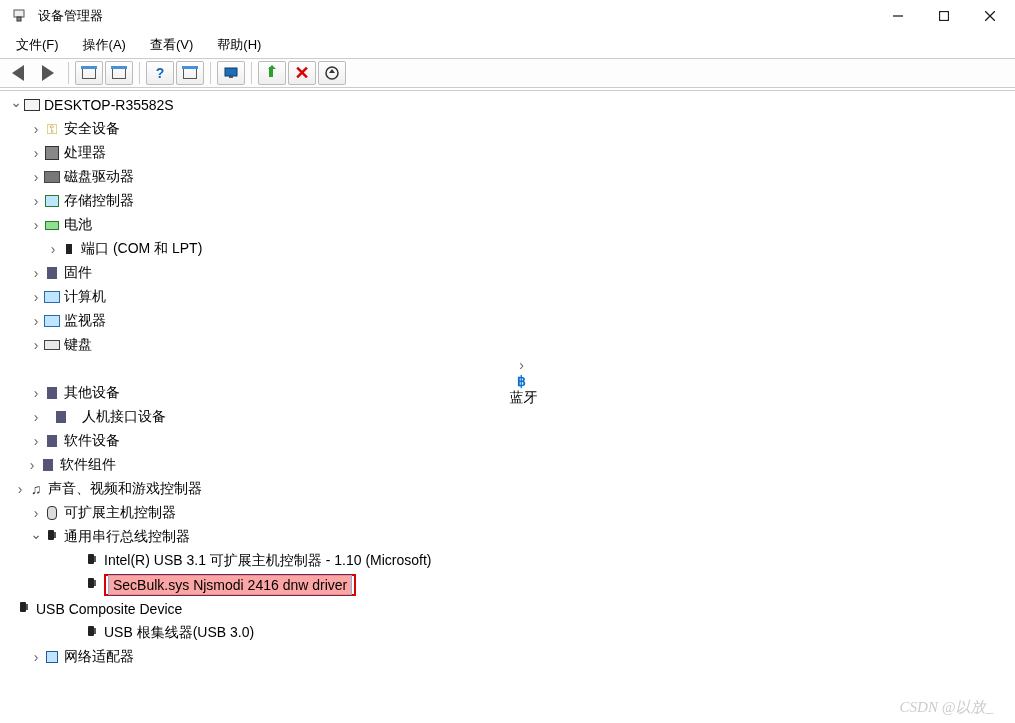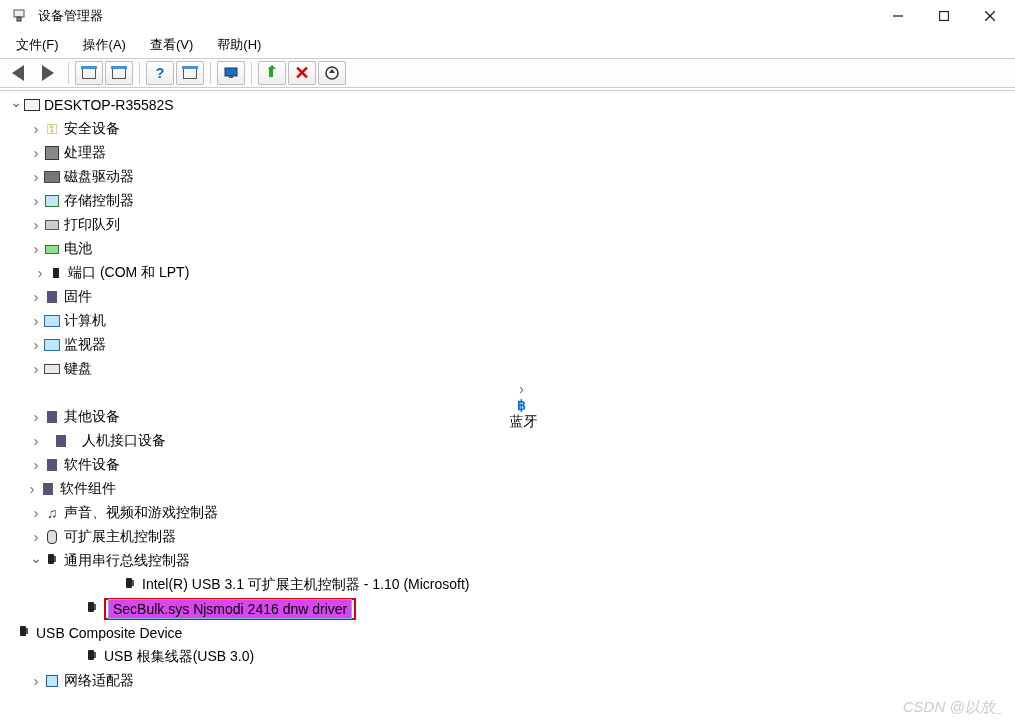--- a/index.html
+++ b/index.html
@@ -126,34 +126,35 @@
   .caret.none { visibility: hidden; }
   .label { margin-left: 4px; }
   .selected-box {
     border: 2px solid #d00;
     padding: 0 2px;
     height: 22px;
     display: flex;
     align-items: center;
   }
   .selected-inner {
-    background: #d946ef;
+    background: #fca5a5;
     border: 1px solid #7fb3e0;
     padding: 0 4px;
     height: 20px;
     display: flex;
     align-items: center;
   }
   .watermark {
     position: absolute;
-    right: 12px; bottom: 6px;
+    right: 22px; bottom: 6px;
     color: #ccc;
     font-size: 15px;
     font-style: italic;
     pointer-events: none;
+    font-family: Liberation Serif, serif;
   }
   
   .ico-usb::before { content:""; display:block; width:6px;height:10px;background:#222;border-radius:1px;position:relative;top:-2px;}
   .ico-usb::after { content:""; display:block; width:2px;height:6px;background:#555;position:relative;top:-2px;}
   .ico-monitor::before{content:"";display:block;width:14px;height:10px;border:1.5px solid #2b6aa8;background:#bfe6ff;}
   .ico-keyboard::before{content:"";display:block;width:14px;height:8px;border:1.5px solid #444;background:#e9e9e9;}
   .ico-chip::before{content:"";display:block;width:12px;height:12px;border:1.5px solid #333;background:#888;}
   .ico-disk::before{content:"";display:block;width:14px;height:10px;background:#777;border:1.5px solid #444;}
   .ico-bt{color:#0a6fd4;font-weight:bold;}
   .ico-bt::before{content:"\0E3F";}
@@ -274,29 +275,24 @@
       <span class="device-icon ico-disk"></span>
       <span class="label">磁盘驱动器</span>
     </div>
     <div class="tree-row" style="padding-left: 28px;">
       <span class="caret collapsed"></span>
       <span class="device-icon ico-storage"></span>
       <span class="label">存储控制器</span>
     </div>
     <div class="tree-row" style="padding-left: 28px;">
       <span class="caret collapsed"></span>
-      <span class="device-icon ico-printer"></span>
-      <span class="label">打印队列</span>
-    </div>
-    <div class="tree-row" style="padding-left: 28px;">
-      <span class="caret collapsed"></span>
       <span class="device-icon ico-battery"></span>
       <span class="label">电池</span>
     </div>
-    <div class="tree-row" style="padding-left: 32px;">
+    <div class="tree-row" style="padding-left: 24px; margin-left: 21px;">
       <span class="caret collapsed"></span>
       <span class="device-icon ico-port"></span>
       <span class="label">端口 (COM 和 LPT)</span>
     </div>
     <div class="tree-row" style="padding-left: 28px;">
       <span class="caret collapsed"></span>
       <span class="device-icon ico-generic"></span>
       <span class="label">固件</span>
     </div>
     <div class="tree-row" style="padding-left: 28px;">
@@ -332,36 +328,36 @@
     <div class="tree-row" style="padding-left: 28px;">
       <span class="caret collapsed"></span>
       <span class="device-icon ico-generic"></span>
       <span class="label">软件设备</span>
     </div>
     <div class="tree-row" style="padding-left: 24px;">
       <span class="caret collapsed"></span>
       <span class="device-icon ico-generic"></span>
       <span class="label">软件组件</span>
     </div>
-    <div class="tree-row" style="padding-left: 28px;">
+    <div class="tree-row" style="padding-left: 12px;">
       <span class="caret collapsed"></span>
       <span class="device-icon ico-sound"></span>
       <span class="label">声音、视频和游戏控制器</span>
     </div>
     <div class="tree-row" style="padding-left: 28px;">
       <span class="caret collapsed"></span>
       <span class="device-icon ico-mouse"></span>
       <span class="label">可扩展主机控制器</span>
     </div>
     <div class="tree-row" style="padding-left: 28px;">
       <span class="caret expanded"></span>
       <span class="device-icon ico-usb"></span>
       <span class="label">通用串行总线控制器</span>
     </div>
-    <div class="tree-row" style="padding-left: 68px; margin-left: 38px;">
+    <div class="tree-row" style="padding-left: 68px;">
       <span class="caret none"></span>
       <span class="device-icon ico-usb"></span>
       <span class="label">Intel(R) USB 3.1 可扩展主机控制器 - 1.10 (Microsoft)</span>
     </div>
     <div class="tree-row" style="padding-left: 68px;">
       <span class="caret none"></span>
       <span class="device-icon ico-usb"></span>
       <span class="selected-box" style="margin-left: 4px;">
         <span class="selected-inner">
           <span class="label" style="margin-left: 0px;">SecBulk.sys Njsmodi 2416 dnw driver</span>

